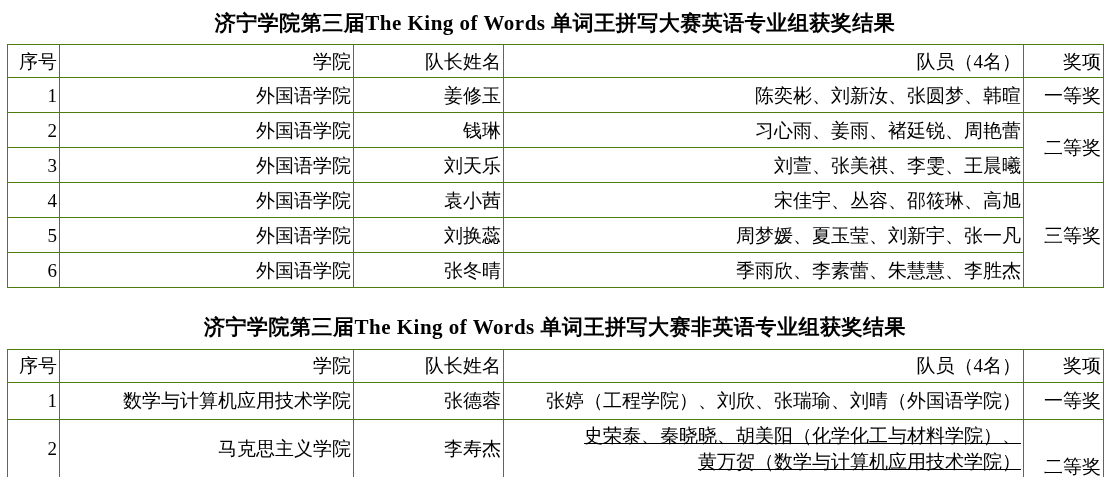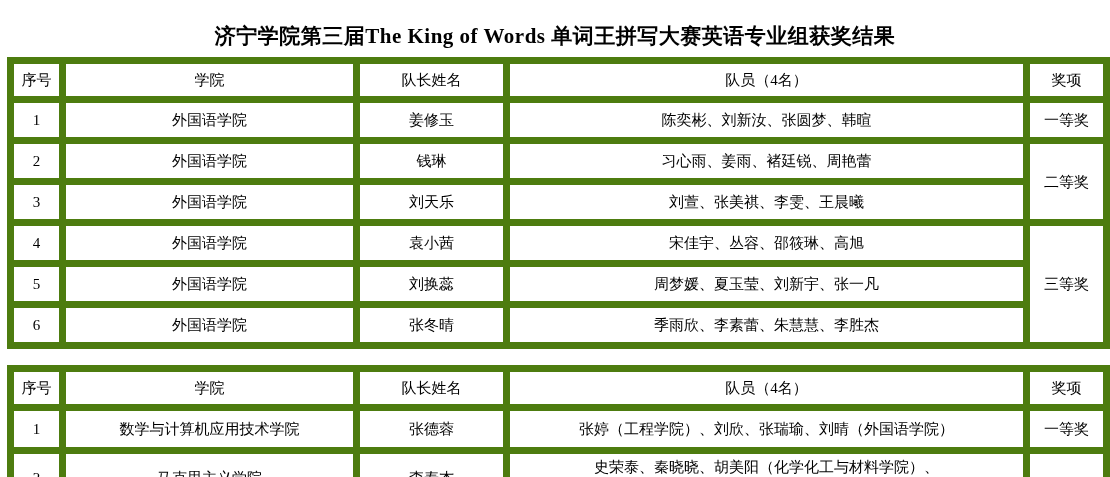--- a/index.html
+++ b/index.html
@@ -21,35 +21,35 @@
   }
   .section {
     width: 1110px;
   }
   .doc-title {
     text-align: center;
     font-size: 21px;
     font-weight: 700;
     letter-spacing: 0.5px;
     line-height: 1.45;
-    padding: 21px 0 6px 0;
+    padding: 8px 0 6px 0;
     font-family: "Liberation Serif", "DejaVu Serif", serif;
   }
   table.award-table {
     border-collapse: collapse;
     width: 1096px;
     margin: 0 7px;
     table-layout: fixed;
   }
   table.award-table td,
   table.award-table th {
-    border: 7px solid #4d7c0f;
-    text-align: center;
+    border: 1px solid #4d7c0f;
+    text-align: right;
     vertical-align: middle;
-    font-size: 15px;
+    font-size: 19px;
     font-weight: 400;
     padding: 3px 2px;
     line-height: 1.35;
     font-family: "Liberation Serif", "DejaVu Serif", serif;
   }
   table.award-table thead td {
     font-weight: 400;
     height: 26px;
   }
   .col-no    { width: 52px; }
@@ -128,20 +128,21 @@
           <td>张冬晴</td>
           <td>季雨欣、李素蕾、朱慧慧、李胜杰</td>
         </tr>
       </tbody>
     </table>
   </div>
 
   <div class="gap"></div>
 
   <div class="section sec2">
+    <div class="doc-title">济宁学院第三届The King of Words 单词王拼写大赛非英语专业组获奖结果</div>
     <table class="award-table">
       <colgroup>
         <col class="col-no">
           <col class="col-col">
           <col class="col-cap">
           <col class="col-mem">
           <col class="col-award">
       </colgroup>
       <thead>
         <tr>
@@ -157,21 +158,21 @@
           <td>1</td>
           <td>数学与计算机应用技术学院</td>
           <td>张德蓉</td>
           <td>张婷（工程学院）、刘欣、张瑞瑜、刘晴（外国语学院）</td>
           <td rowspan="1">一等奖</td>
         </tr>
         <tr class="r-body tall">
           <td>2</td>
           <td>马克思主义学院</td>
           <td>李寿杰</td>
-          <td style="white-space: pre-line;">史荣泰、秦晓晓、胡美阳（化学化工与材料学院）、
+          <td style="white-space: pre-line; text-decoration: underline;">史荣泰、秦晓晓、胡美阳（化学化工与材料学院）、
 黄万贺（数学与计算机应用技术学院）</td>
           <td rowspan="2">二等奖</td>
         </tr>
         <tr class="r-body">
           <td>3</td>
           <td>教师教育学院</td>
           <td>王佳璇</td>
           <td>张美月、代文静、铁雅豪、马英豪（马克思主义学院）</td>
         </tr>
 

